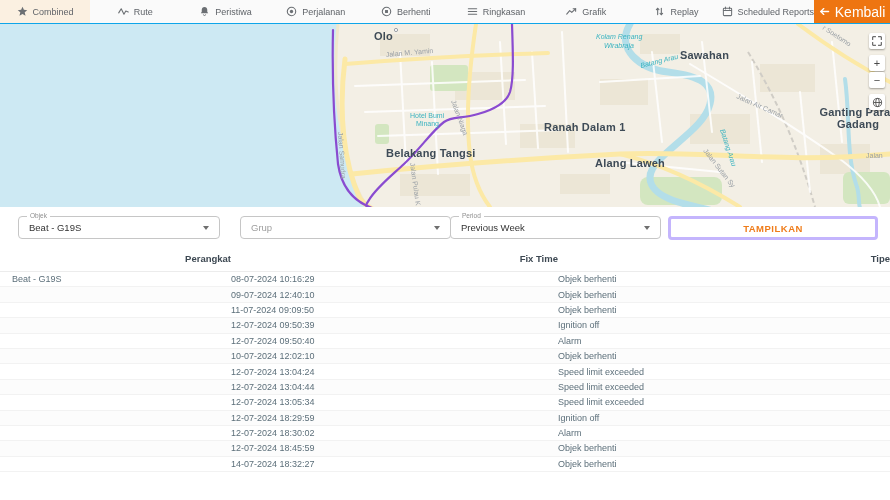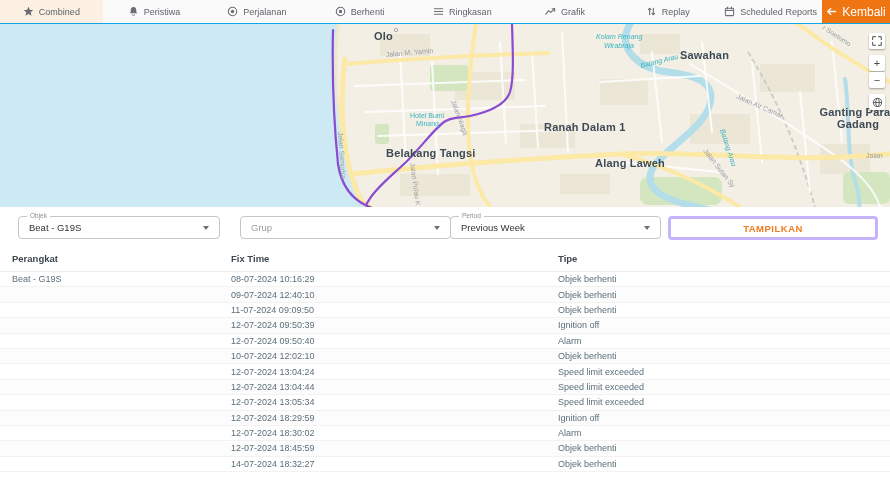--- a/index.html
+++ b/index.html
@@ -5,21 +5,21 @@
   * { margin:0; padding:0; box-sizing:border-box; }
   html,body { width:890px; height:500px; background:#fff; }
   body { font-family:"Liberation Sans", sans-serif; overflow:hidden; }
   .app { width:890px; height:500px; background:#fff; position:relative; }
 
   
   .tabbar { display:flex; height:24px; background:#fafafa; border-bottom:1px solid #0ea5e9; font-size:9px; color:#5f6368; }
   .tab { flex:1; display:flex; align-items:center; justify-content:center; gap:5px; cursor:pointer; white-space:nowrap; }
   .tab.active { background:#fbf0e1; }
   .tab svg, .kembali svg { flex:0 0 auto; }
-  .kembali { width:68px; background:#ee7511; color:#fff; display:flex; align-items:center; justify-content:center; gap:5px; cursor:pointer; font-size:12px; }
+  .kembali { width:76px; background:#ee7511; color:#fff; display:flex; align-items:center; justify-content:center; gap:5px; cursor:pointer; font-size:14px; }
 
   
   .map { position:relative; width:890px; height:183px; background:#f0abfc; overflow:hidden; }
   .map svg.basemap { display:block; }
   .map-controls { position:absolute; top:0; right:5px; width:17px; }
   .mbtn { position:absolute; right:0; width:16px; height:16px; background:#fff; border:none; border-radius:2px; box-shadow:0 1px 2px rgba(0,0,0,.35); color:#4a4a4a; font-size:11px; line-height:14px; text-align:center; cursor:pointer; padding:0; display:flex; align-items:center; justify-content:center; font-family:"Liberation Sans",sans-serif; }
   .mbtn.fs { top:9px; }
   .mbtn.zin { top:31px; }
   .mbtn.zout { top:48px; }
   .mbtn.globe { top:70px; }
@@ -30,41 +30,47 @@
   .flabel { position:absolute; top:-5px; left:8px; font-size:6.5px; background:#fff; padding:0 3px; color:#8f8f8f; }
   .fvalue { font-size:9.5px; color:#333; flex:1; overflow:hidden; white-space:nowrap; }
   .fvalue.placeholder { color:#9e9e9e; }
   .caret { width:0; height:0; border-left:3.5px solid transparent; border-right:3.5px solid transparent; border-top:4px solid #6f6f6f; }
   .f-objek { left:18px; width:202px; }
   .f-grup { left:240px; width:211px; }
   .f-period { left:450px; width:211px; }
   .tampilkan { position:absolute; left:668px; top:9px; width:210px; height:24px; border:3px solid #c4b5fd; border-radius:4px; background:#fff; color:#ef7c1a; font-size:9.5px; font-weight:700; letter-spacing:.5px; cursor:pointer; font-family:"Liberation Sans",sans-serif; }
 
   
-  .thead { display:grid; grid-template-columns:219px 327px 1fr; height:27px; align-items:center; padding-left:12px; font-weight:700; font-size:9.5px; color:#3d4852; border-bottom:1px solid #ececec; }
+  .thead { display:grid; grid-template-columns:219px 327px 1fr; height:27px; align-items:center; padding-left:12px; font-weight:700; font-size:9.5px; color:#3d4852; border-bottom:1px solid #ececec;text-align:right; }
   .trow { display:grid; grid-template-columns:219px 327px 1fr; height:15.4px; align-items:center; padding-left:12px; font-size:9px; color:#5c6f7a; border-bottom:1px solid #f2f2f2; }
   .trow:nth-child(even) { background:#fcfcfc; }
 
   
   text.place { font-family:"Liberation Sans",sans-serif; font-weight:bold; fill:#3e4b57; font-size:11px; letter-spacing:.2px; }
   text.street { font-family:"Liberation Sans",sans-serif; fill:#9aa0a6; font-size:7px; }
   text.poi { font-family:"Liberation Sans",sans-serif; fill:#3ab3c0; font-size:7px; }
   text.river-name { font-family:"Liberation Sans",sans-serif; fill:#3ab3c0; font-size:7px; font-style:italic; }
 </style>
 </head>
 <body>
 
 <div class="app">
 
   <div class="tabbar">
     <div class="tab active">
       <svg width="11" height="11" viewBox="0 0 12 12">
           <polygon points="6,0.8 7.5,4.2 11.2,4.5 8.4,6.9 9.3,10.6 6,8.6 2.7,10.6 3.6,6.9 0.8,4.5 4.5,4.2" fill="#6b6f73"></polygon>
         </svg>
       <span>Combined</span>
+    </div>
+    <div class="tab">
+      <svg width="11" height="11" viewBox="0 0 12 12">
+          <polyline points="0.8,7.5 3.5,3 6.5,9 8.5,5.5 11.2,6.5" fill="none" stroke="#6b6f73" stroke-width="1.2" stroke-linecap="round" stroke-linejoin="round"></polyline>
+        </svg>
+      <span>Rute</span>
     </div>
     <div class="tab">
       <svg width="11" height="11" viewBox="0 0 12 12">
           <path d="M6,1.2 C7.8,1.2 9,2.5 9,4.2 V6.3 L10,7.8 H2 L3,6.3 V4.2 C3,2.5 4.2,1.2 6,1.2 Z" fill="#6b6f73"></path>
           <path d="M4.8,9.2 a1.2,1.2 0 0 0 2.4,0" fill="none" stroke="#6b6f73" stroke-width="1"></path>
         </svg>
       <span>Peristiwa</span>
     </div>
     <div class="tab">
       <svg width="11" height="11" viewBox="0 0 12 12">

